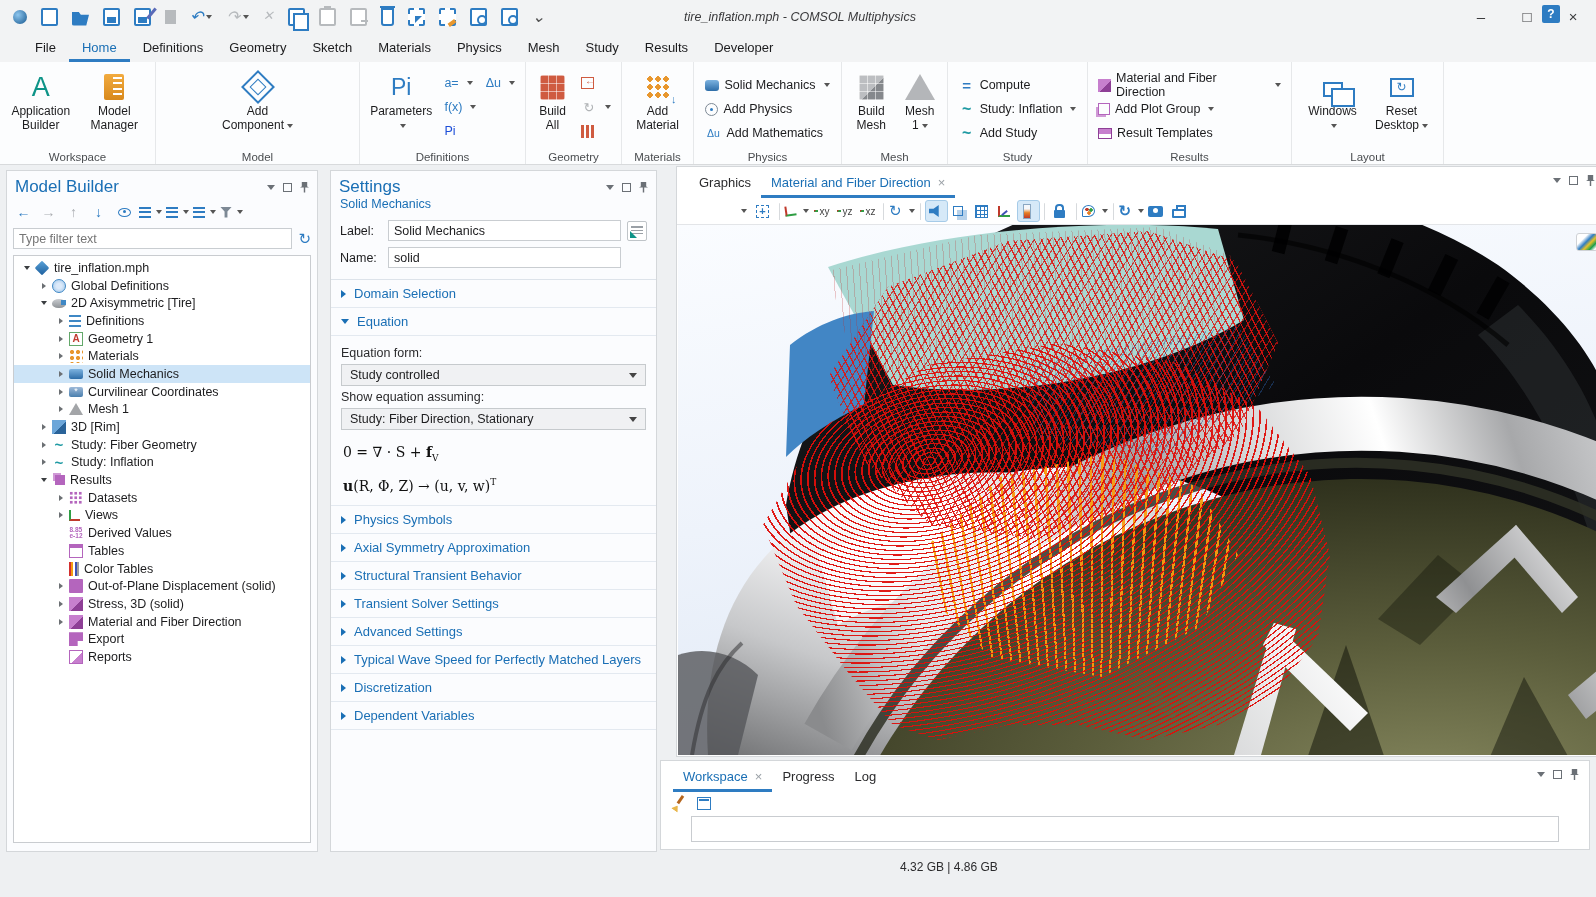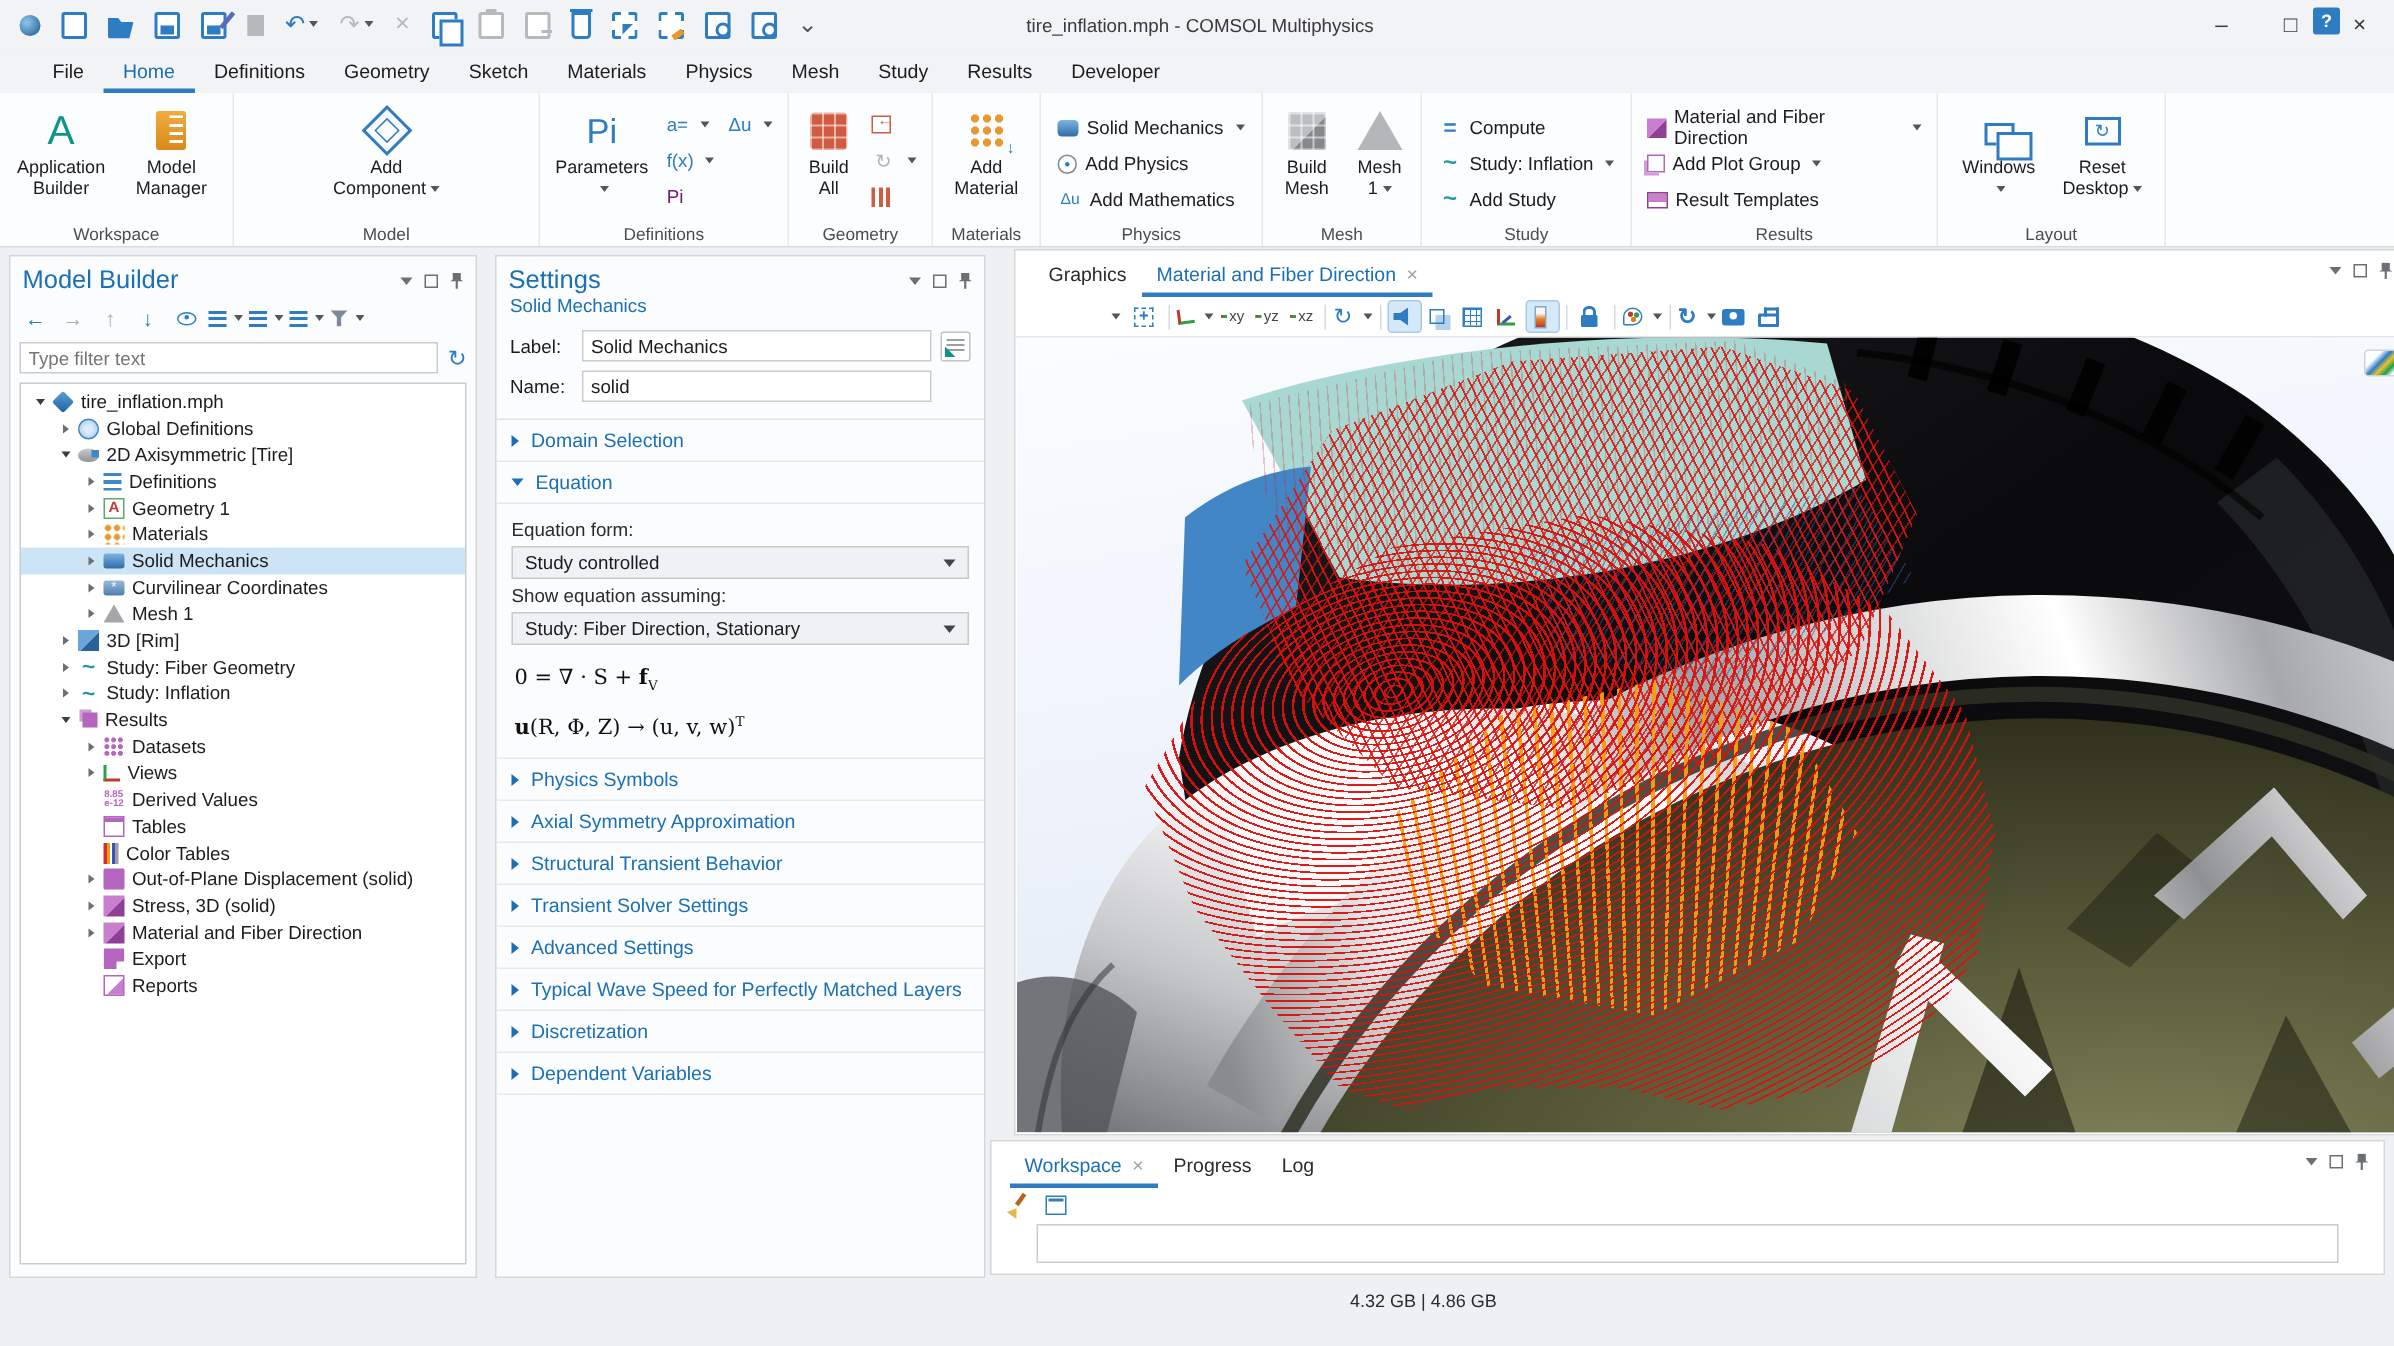--- a/index.html
+++ b/index.html
@@ -1,20 +1,20 @@
 <!DOCTYPE html>
 <html><head>
 <meta charset="utf-8">
 <style>
   * { margin:0; padding:0; box-sizing:border-box; }
   html,body { width:1596px; height:897px; overflow:hidden; background:#eef0f2;
     font-family:"Liberation Sans", sans-serif; font-size:13px; color:#1c1c1e; }
 
   
-  .titlebar { position:absolute; left:0; top:0; width:1596px; height:33px; background:#f2f3f4; display:flex; align-items:center; }
+  .titlebar { position:absolute; left:0; top:0; width:1596px; height:33px; background:#f2f3f4; display:flex; align-items:center;font-style:italic; }
   .qat { display:flex; align-items:center; padding-left:6px; }
   .qi { width:17px; height:18px; margin:0 7px; position:relative; display:inline-block; border:2px solid #2e7cc2; border-radius:2px; background:#fff; }
   .qi.disabled { border-color:#b7babd; }
   .qi-app-logo { border:none; border-radius:50%; width:14px; height:14px; background:radial-gradient(circle at 35% 35%, #8ec6ee, #16578f); }
   .qi-open-file { border:none; background:#2e7cc2; clip-path:polygon(0 25%,40% 25%,52% 40%,100% 40%,84% 100%,0 100%); }
   .qi-save::after { content:""; position:absolute; left:2px; right:2px; bottom:1px; height:6px; background:#2e7cc2; }
   .qi-save-as::after { content:""; position:absolute; left:2px; right:2px; bottom:1px; height:6px; background:#2e7cc2; }
   .qi-save-as::before { content:""; position:absolute; right:-4px; top:-3px; width:3px; height:13px; background:#5a6ab8; transform:rotate(40deg); }
   .qi-run { border:none; background:none; width:0; height:0; border-left:11px solid #b9bcbf; border-top:7px solid transparent; border-bottom:7px solid transparent; border-radius:0; }
   .qi-undo, .qi-redo, .qi-more-caret { border:none; background:none; width:auto; font-size:16px; line-height:18px; color:#2e7cc2; }
@@ -47,21 +47,21 @@
   .ribbon { position:absolute; left:0; top:62px; width:1596px; height:103px; background:#fcfdfe; border-bottom:1px solid #d8dadc; display:flex; }
   .rgroup { position:relative; border-right:1px solid #e6e8ea; padding:5px 6px 16px 6px; display:flex; justify-content:center; gap:4px; }
   .rgroup-label { position:absolute; bottom:1px; left:0; right:0; text-align:center; font-size:11.5px; color:#4a4d50; }
   .bigbtn { width:76px; display:flex; flex-direction:column; align-items:center; padding-top:3px; }
   .bigbtn .bico { height:34px; display:flex; align-items:center; justify-content:center; }
   .bigbtn .blbl { font-size:12px; line-height:14px; text-align:center; color:#1c1c1e; }
   .caret { display:inline-block; width:0; height:0; border-left:3.5px solid transparent; border-right:3.5px solid transparent; border-top:4px solid #555; margin-left:3px; vertical-align:middle; }
   .smallcol { display:flex; flex-direction:column; justify-content:flex-start; gap:4px; padding-top:6px; }
   .smallbtn { display:flex; align-items:center; gap:5px; font-size:12.5px; height:20px; padding:0 4px; color:#1c1c1e; }
   .smallbtn .blue { color:#2e7cc2; }
-  .smallbtn.gray { color:#701a75; }
+  .smallbtn.gray { color:#1d4ed8; }
   
   .ri-appbuilder::before { content:"A"; color:#0e9488; font-size:27px; line-height:30px; }
   .ri-modelmanager { width:20px; height:26px; background:linear-gradient(180deg,#f2ab3f,#d8891c); border-radius:2px; position:relative; }
   .ri-modelmanager::after { content:""; position:absolute; right:2px; top:3px; bottom:3px; width:9px; background:repeating-linear-gradient(180deg,#fff 0 2px,transparent 2px 5.5px); }
   .ri-axisym { width:36px; height:20px; background:linear-gradient(180deg,#d9dbde,#9da0a4); border-radius:50% / 60%; position:relative; }
   .ri-axisym::before { content:""; position:absolute; left:50%; top:-7px; bottom:-5px; border-left:1.5px dashed #6b6f73; }
   .ri-axisym::after { content:""; position:absolute; right:2px; top:5px; width:9px; height:9px; background:#3f88c5; }
   .ri-addcomponent { width:24px; height:24px; border:2px solid #2e7cc2; transform:rotate(45deg); display:flex; align-items:center; justify-content:center; }
   .ri-addcomponent::after { content:""; width:10px; height:10px; border:1.5px solid #2e7cc2; }
   .ri-parameters::before { content:"Pi"; color:#2e7cc2; font-size:23px; }

